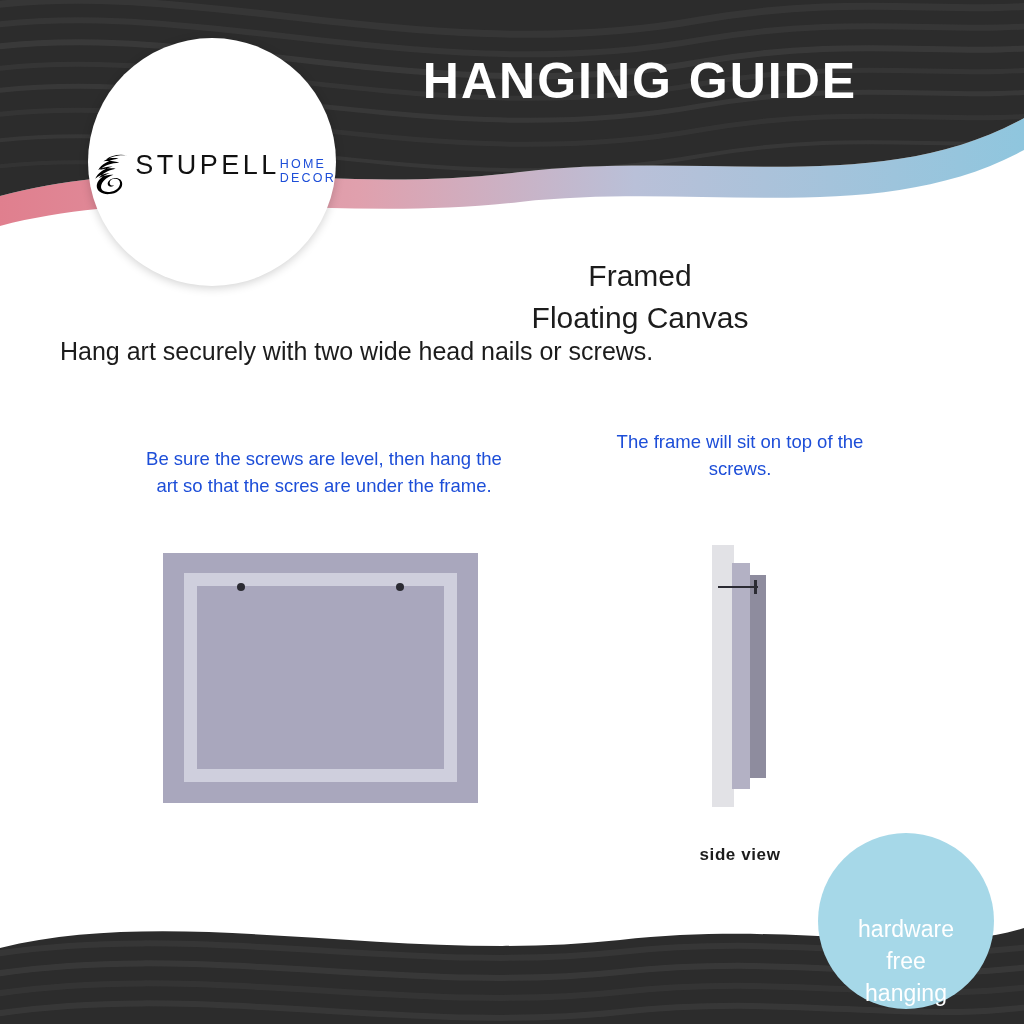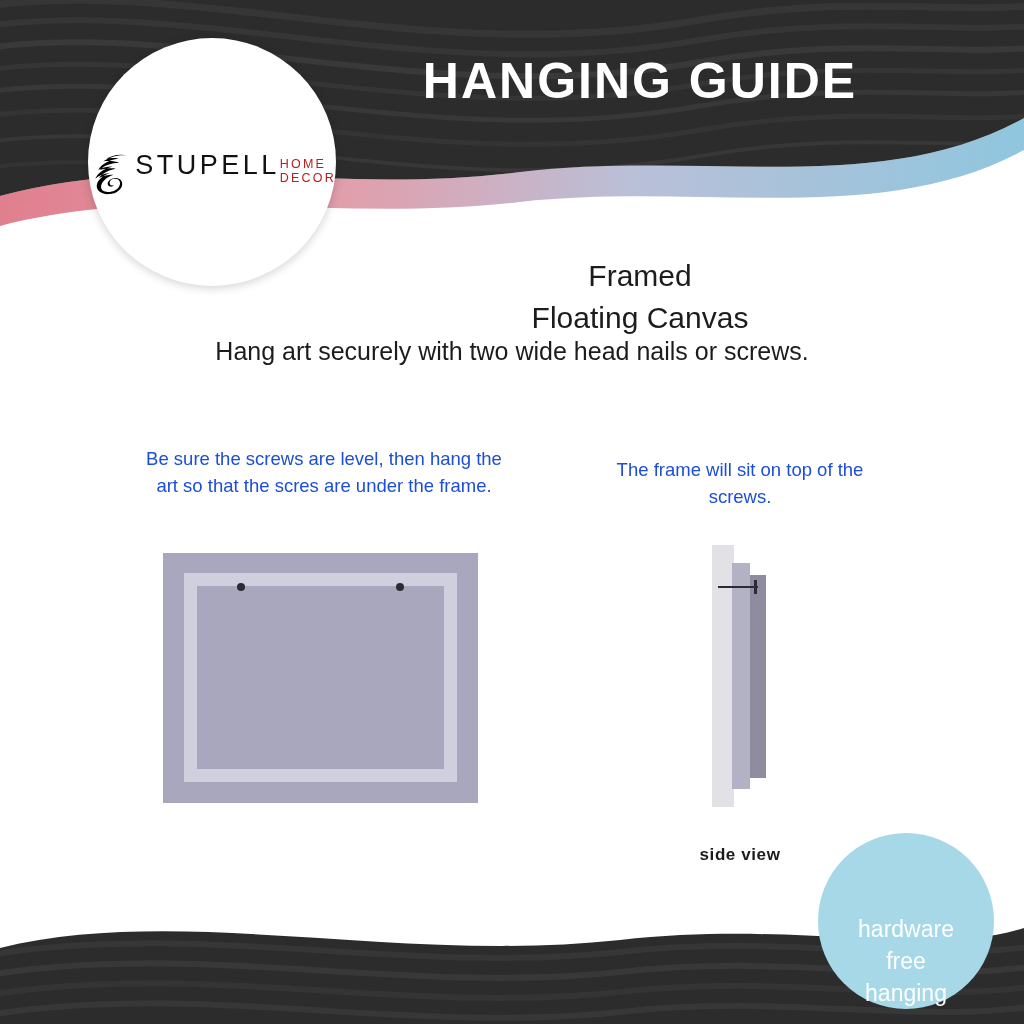--- a/index.html
+++ b/index.html
@@ -51,21 +51,21 @@
   #logo-name {
     font-size: 27px;
     letter-spacing: 3.5px;
     color: #111111;
     font-weight: 400;
     margin-top: 6px;
   }
   #logo-sub {
     font-size: 12.5px;
     letter-spacing: 2.2px;
-    color: #b91c1c;
+    color: #1d4ed8;
     margin-top: 18px;
   }
 
   
   #guide-title {
     position: absolute;
     left: 360px;
     top: 52px;
     width: 560px;
     text-align: center;
@@ -86,36 +86,35 @@
     line-height: 42px;
     font-weight: 400;
     margin-top: 33px;
   }
 
   #main-instruction {
     position: absolute;
     left: 60px;
     top: 337px;
     width: 904px;
-    text-align: center;
     color: #1c1c1c;
     font-size: 25px;
     font-weight: 400;
   }
 
   
   .panel-caption {
     position: absolute;
     text-align: center;
     color: #1d4ed8;
     font-size: 18.5px;
     line-height: 27px;
   }
   #front-caption { left: 140px; top: 445px; width: 368px; }
-  #side-caption  { left: 590px; top: 456px; width: 300px; }
+  #side-caption  { left: 590px; top: 428px; width: 300px; }
 
   .view-label {
     position: absolute;
     text-align: center;
     color: #1c1c1c;
     font-size: 17px;
     letter-spacing: 0.6px;
   }
   #front-label { left: 170px; top: 833px; width: 300px; }
   #side-label  { left: 620px; top: 845px; width: 240px; font-weight: bold; }

